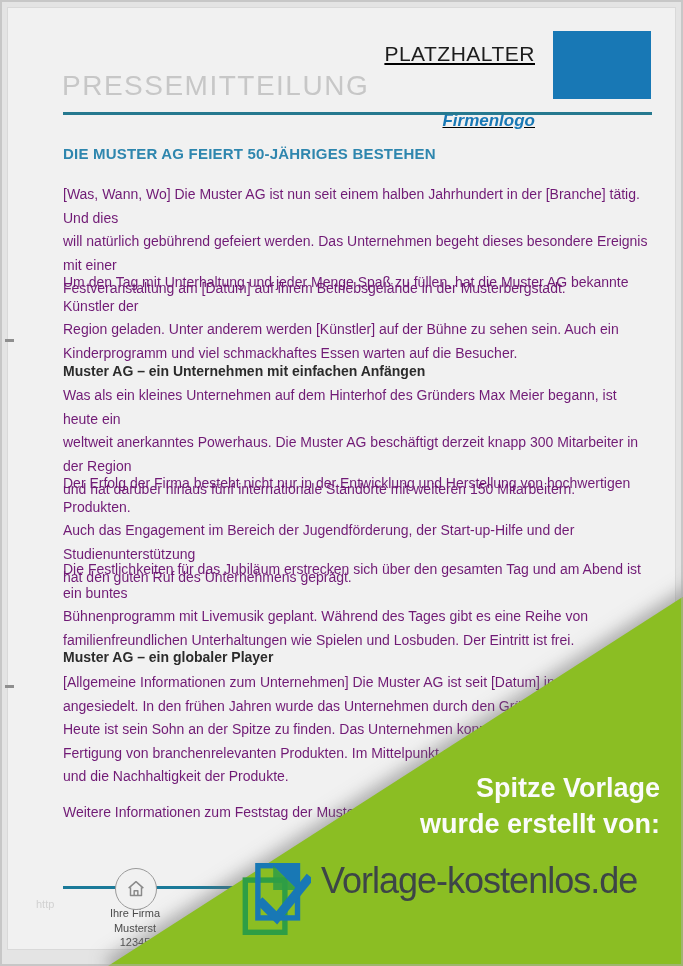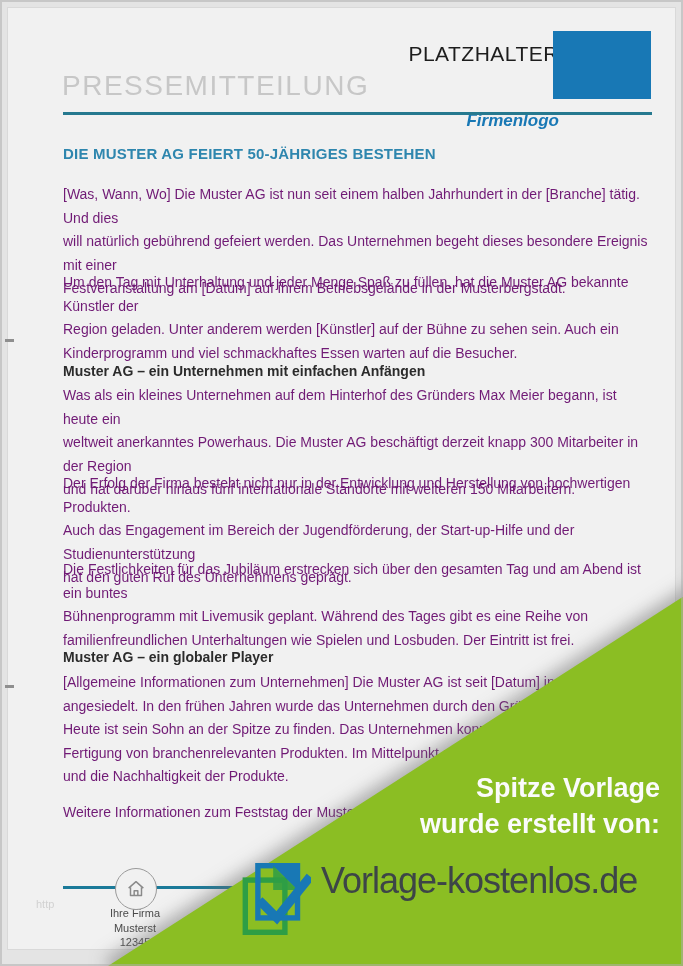--- a/index.html
+++ b/index.html
@@ -3,21 +3,21 @@
 <meta charset="utf-8">
 <style>
   html,body{margin:0;padding:0;}
   body{font-family:"Liberation Sans",sans-serif;}
   .stage{position:relative;width:683px;height:966px;background:#e4e4e4;overflow:hidden;}
   .stage::after{content:"";position:absolute;inset:0;box-shadow:inset 0 0 0 2px rgba(175,175,175,.55);z-index:40;pointer-events:none;}
   .page{position:absolute;left:7px;top:7px;right:7px;bottom:16px;background:#f1f1f1;border:1px solid #d9d9d9;z-index:1;}
 
   
   .watermark-title{position:absolute;left:62px;top:70px;font-size:28px;letter-spacing:1.5px;color:#c7c7c7;z-index:2;}
-  .logo-text{position:absolute;right:124px;top:42px;text-align:right;z-index:2;}
+  .logo-text{position:absolute;right:148px;top:42px;text-align:right;z-index:2;text-decoration:underline;}
   .logo-name{font-size:21px;color:#1d1d1d;letter-spacing:.5px;line-height:24px;}
   .logo-sub{font-size:17px;font-style:italic;font-weight:600;color:#1878B5;line-height:22px;margin-top:44px;}
   .logo-square{position:absolute;left:553px;top:31px;width:98px;height:68px;background:#1878B5;z-index:2;}
   .header-rule{position:absolute;left:63px;top:112px;width:589px;height:3px;background:#26798F;z-index:2;}
 
   
   .headline{position:absolute;left:63px;top:145px;width:592px;font-size:15px;font-weight:700;color:#2E86AE;letter-spacing:.2px;z-index:2;}
   .para,.sect{position:absolute;left:63px;width:592px;font-size:14px;line-height:23.5px;color:#701a75;white-space:pre-line;z-index:2;}
   .sect{font-weight:700;color:#2b2b2b;}
   .p1{top:183px}.p2{top:271px}.s1{top:360px}.p3{top:384px}.p4{top:472px}

